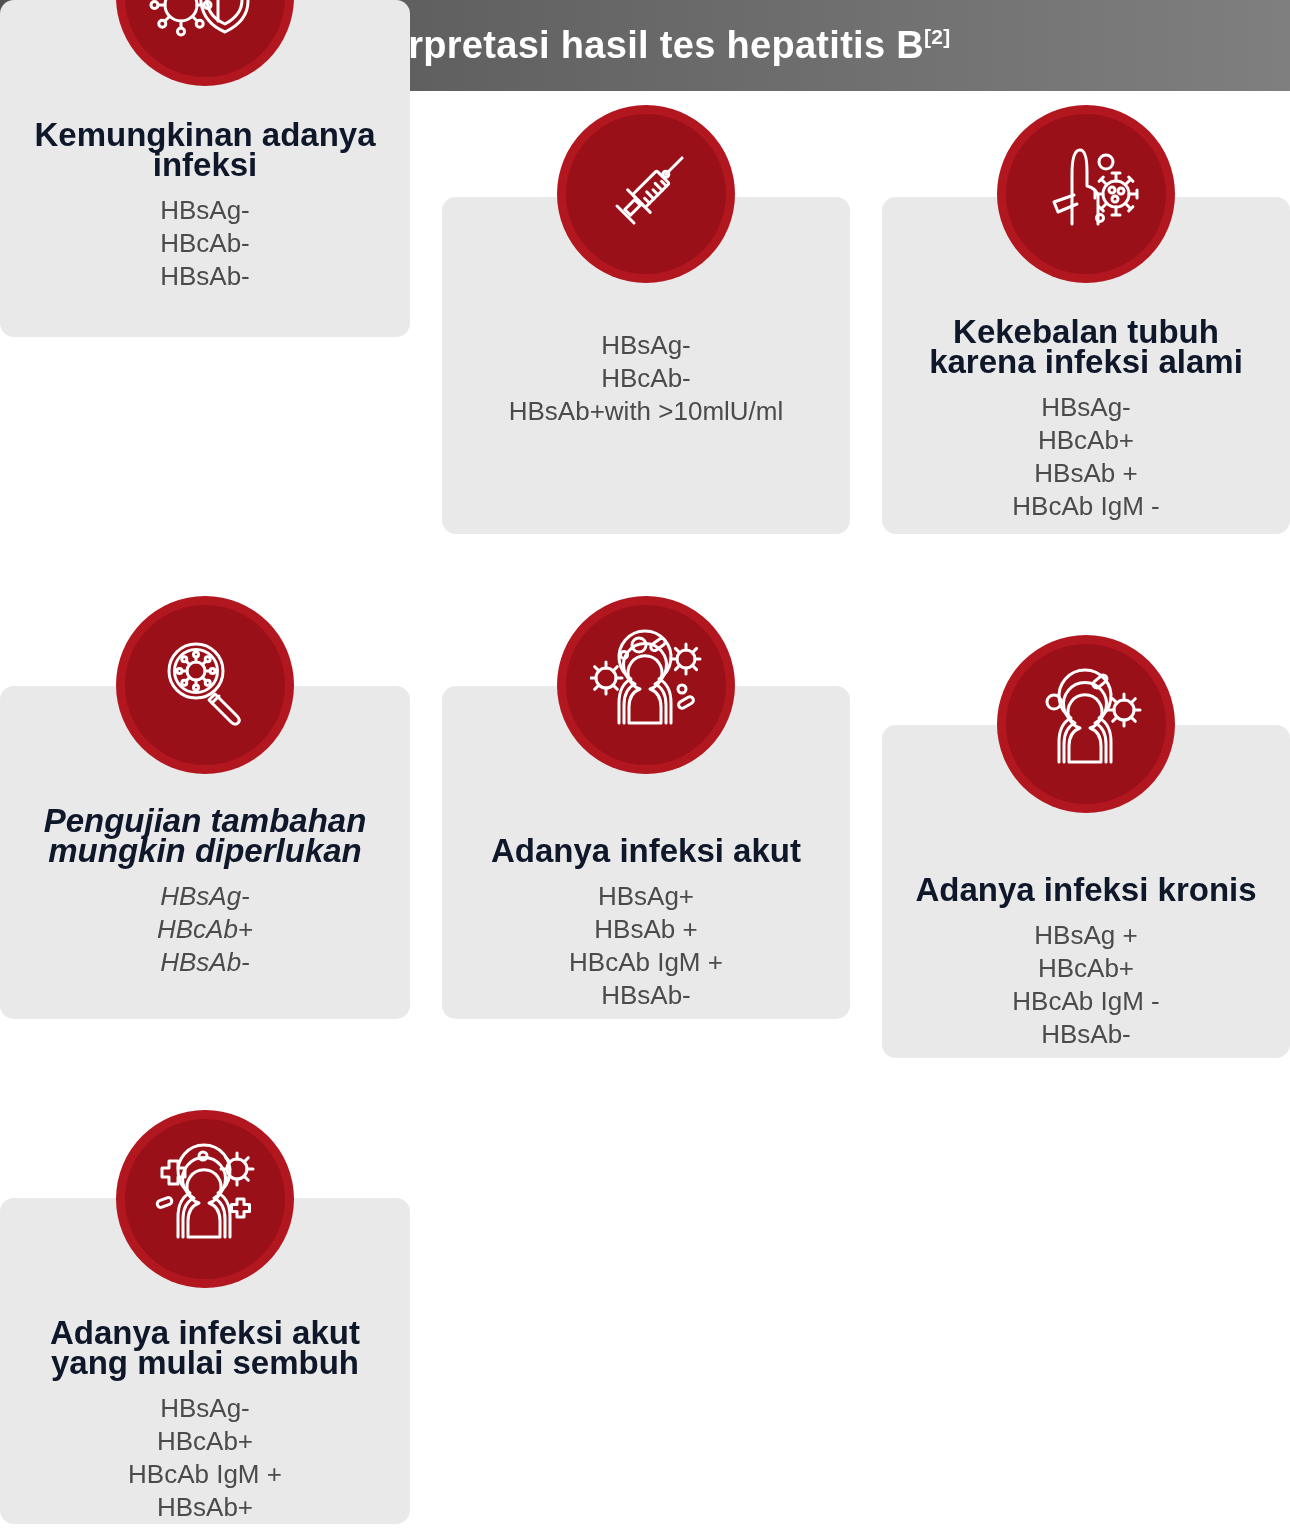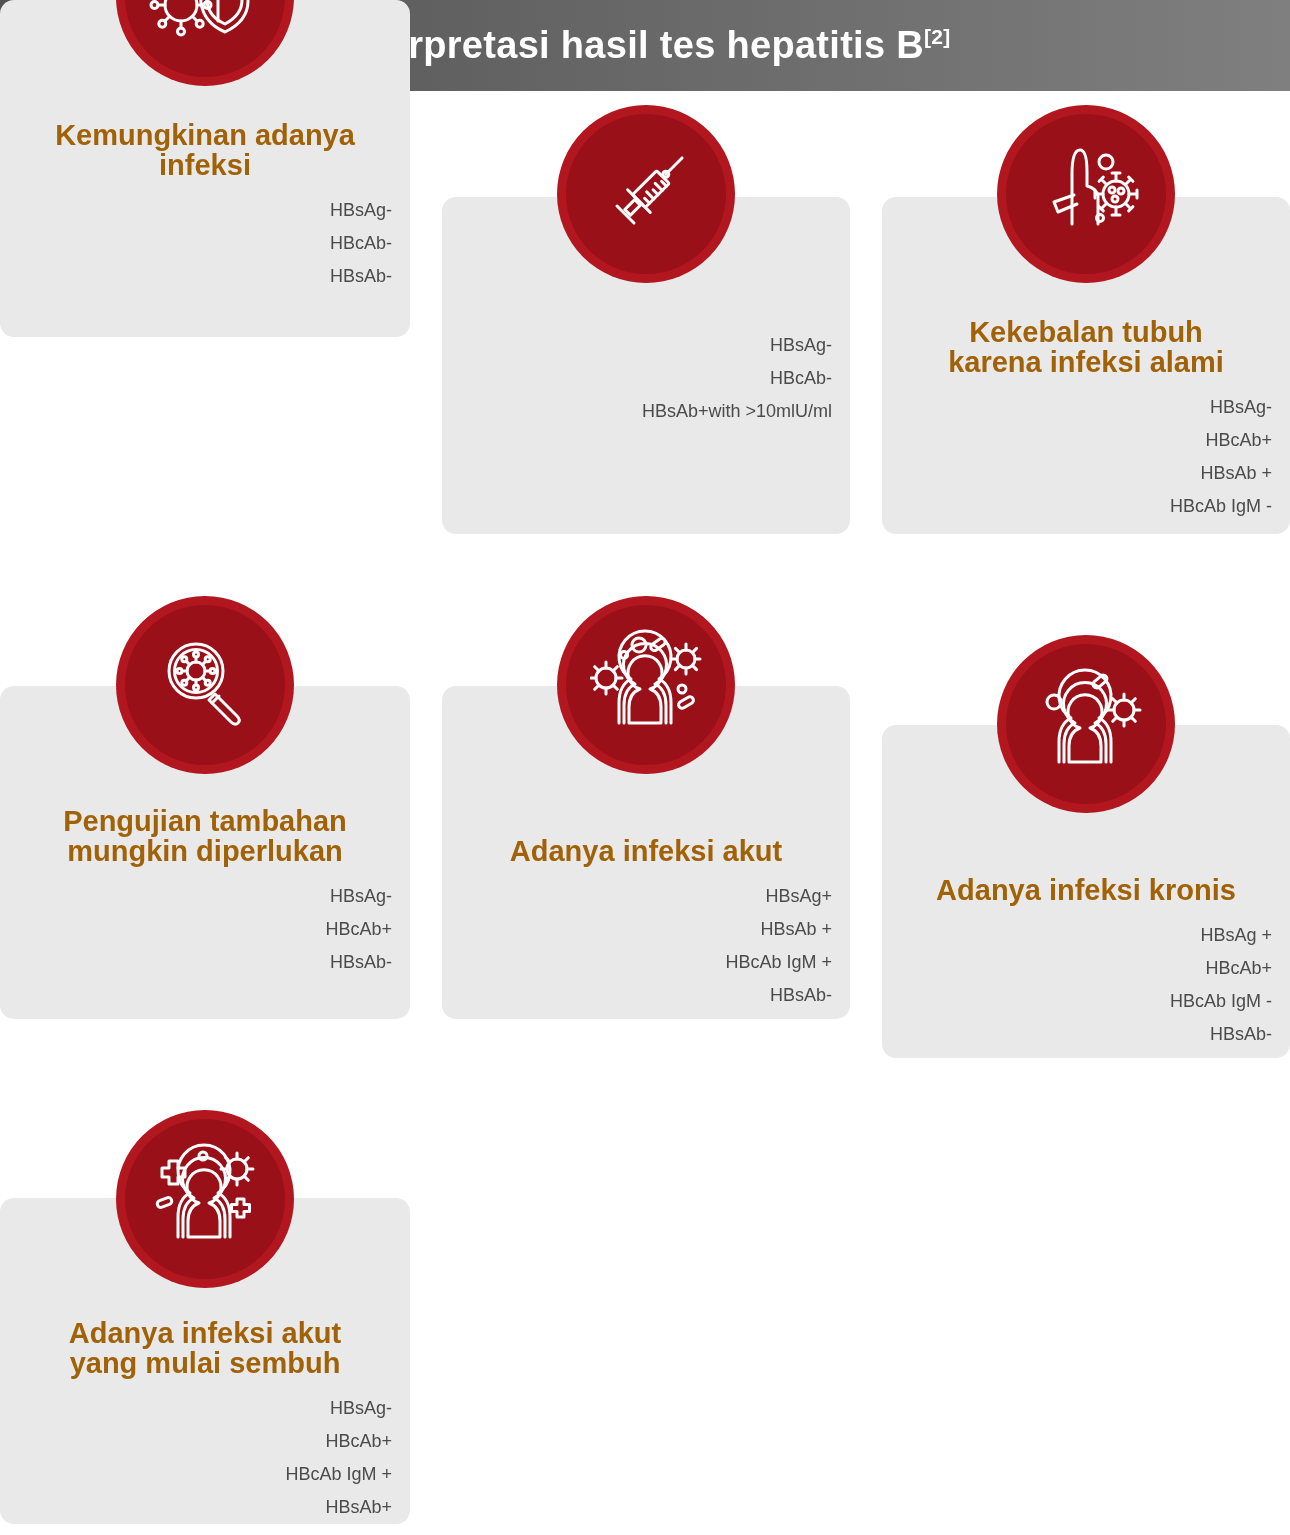--- a/index.html
+++ b/index.html
@@ -12,21 +12,21 @@
     background:linear-gradient(90deg,#515151,#7f7f7f);
     display:flex;align-items:center;justify-content:center;
   }
   .header-title{color:#ffffff;font-size:38px;font-weight:bold;letter-spacing:.3px;}
   .header-sup{font-size:21px;position:relative;top:-14px;font-weight:bold;}
 
   .card{position:absolute;background:#e9e9e9;border-radius:14px;}
   #card1{left:0;   top:197; width:410px;height:337px;}
   #card2{left:442px;top:197px;width:408px;height:337px;}
   #card3{left:882px;top:197px;width:408px;height:337px;}
-  #card4{left:0;   top:686px;width:410px;height:333px;}
+  #card4{left:0;   top:686px;width:410px;height:333px;font-style:italic;}
   #card5{left:442px;top:686px;width:408px;height:333px;}
   #card6{left:882px;top:725px;width:408px;height:333px;}
   #card7{left:0;   top:1198px;width:410px;height:326px;}
 
   .icon-circle{
     position:absolute;left:50%;transform:translateX(-50%);
     width:178px;height:178px;border-radius:50%;background:#b2161f;
     display:flex;align-items:center;justify-content:center;
   }
   .r1 .icon-circle{top:-92px;}
@@ -34,23 +34,23 @@
   .r3 .icon-circle{top:-88px;}
   .icon-inner{
     width:160px;height:160px;border-radius:50%;background:#9a1019;
     display:flex;align-items:center;justify-content:center;
   }
   .icon-inner svg{display:block;}
 
   .content{padding:118px 18px 0 18px;text-align:center;}
   .title{
     min-height:62px;display:flex;flex-direction:column;justify-content:flex-end;
-    font-weight:bold;font-size:29px;line-height:30px;color:#a16207;
-  }
-  .values{margin-top:14px;font-size:18px;line-height:33px;color:#4b4b4b;text-align:right;}
+    font-weight:bold;font-size:33px;line-height:30px;color:#0f172a;
+  }
+  .values{margin-top:14px;font-size:26px;line-height:33px;color:#4b4b4b;}
 </style>
 </head>
 <body>
 
 <div class="header">
   <div class="header-title">
     <span>Interpretasi hasil tes hepatitis B</span><span class="header-sup">[2]</span>
   </div>
 </div>
 

